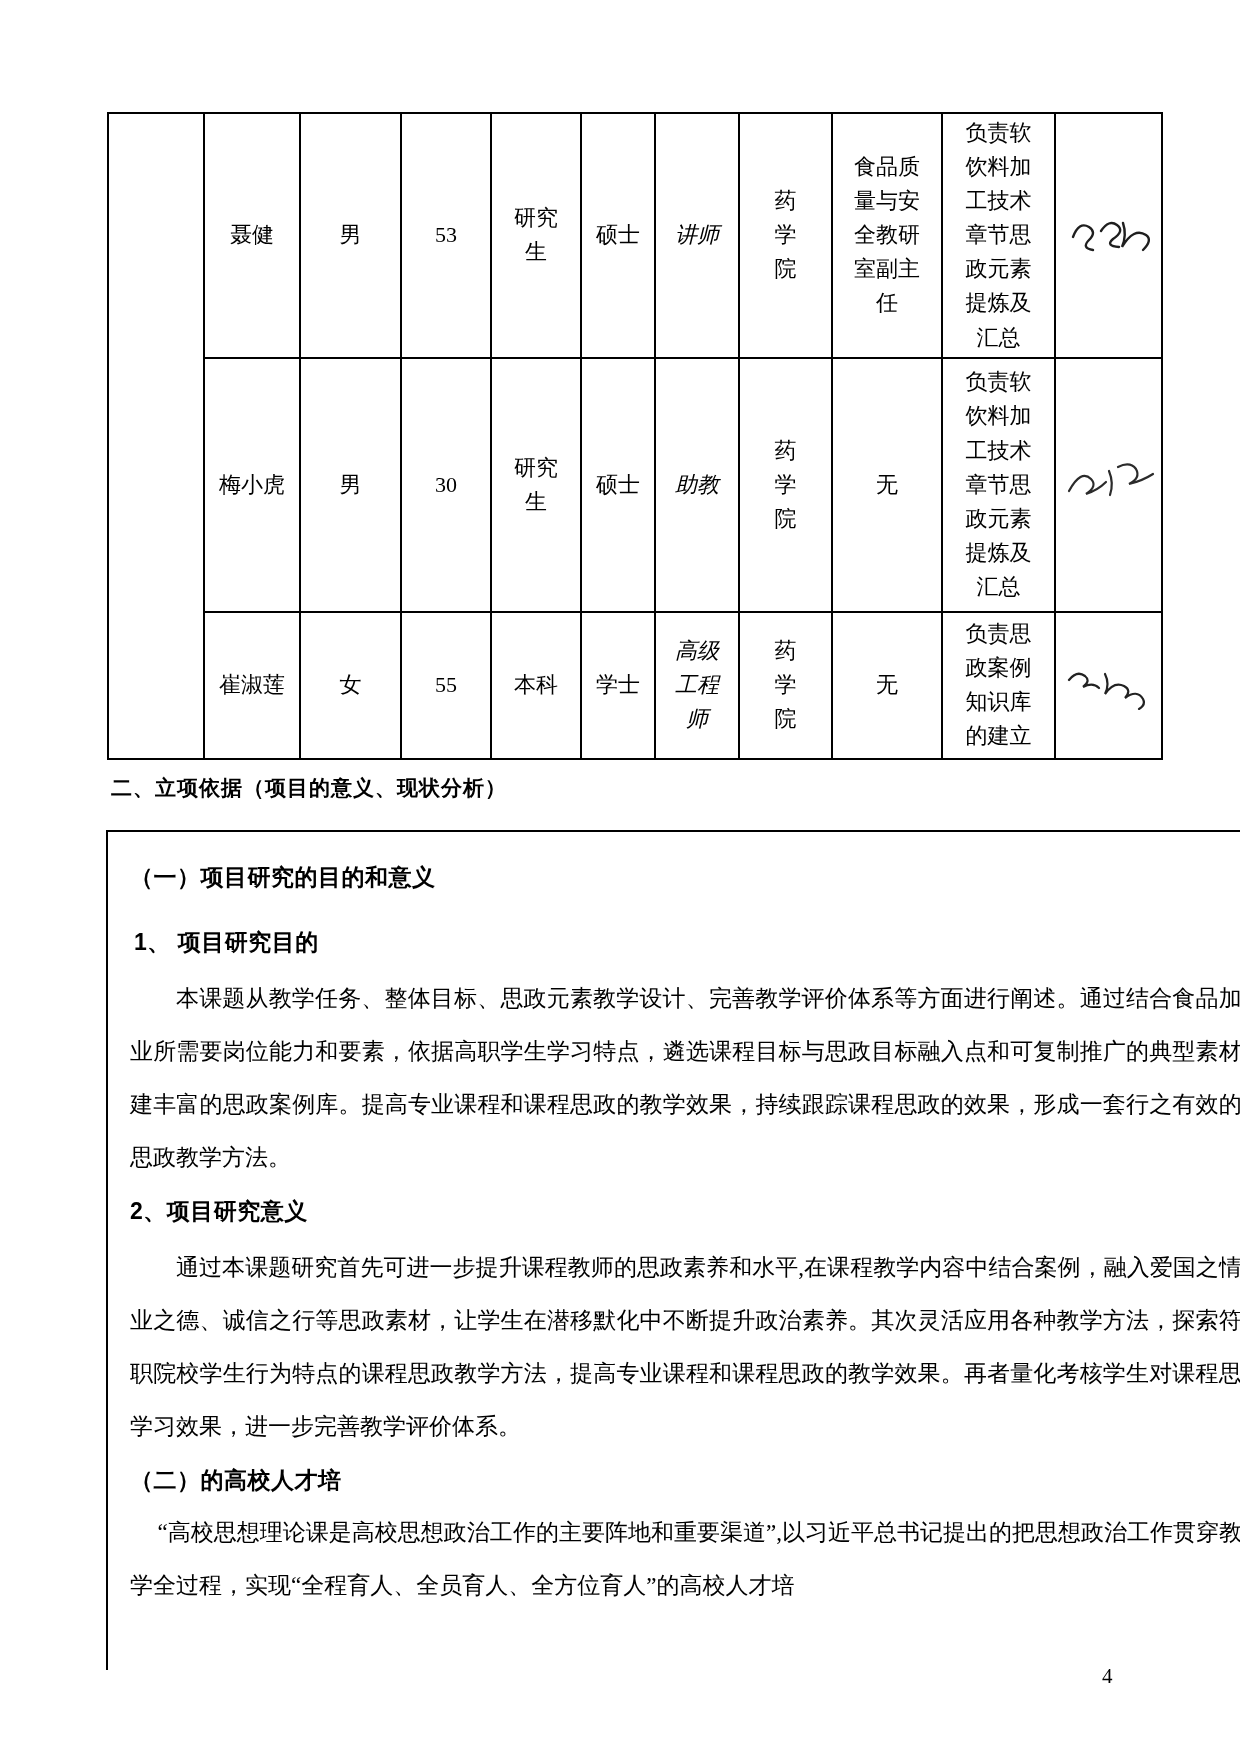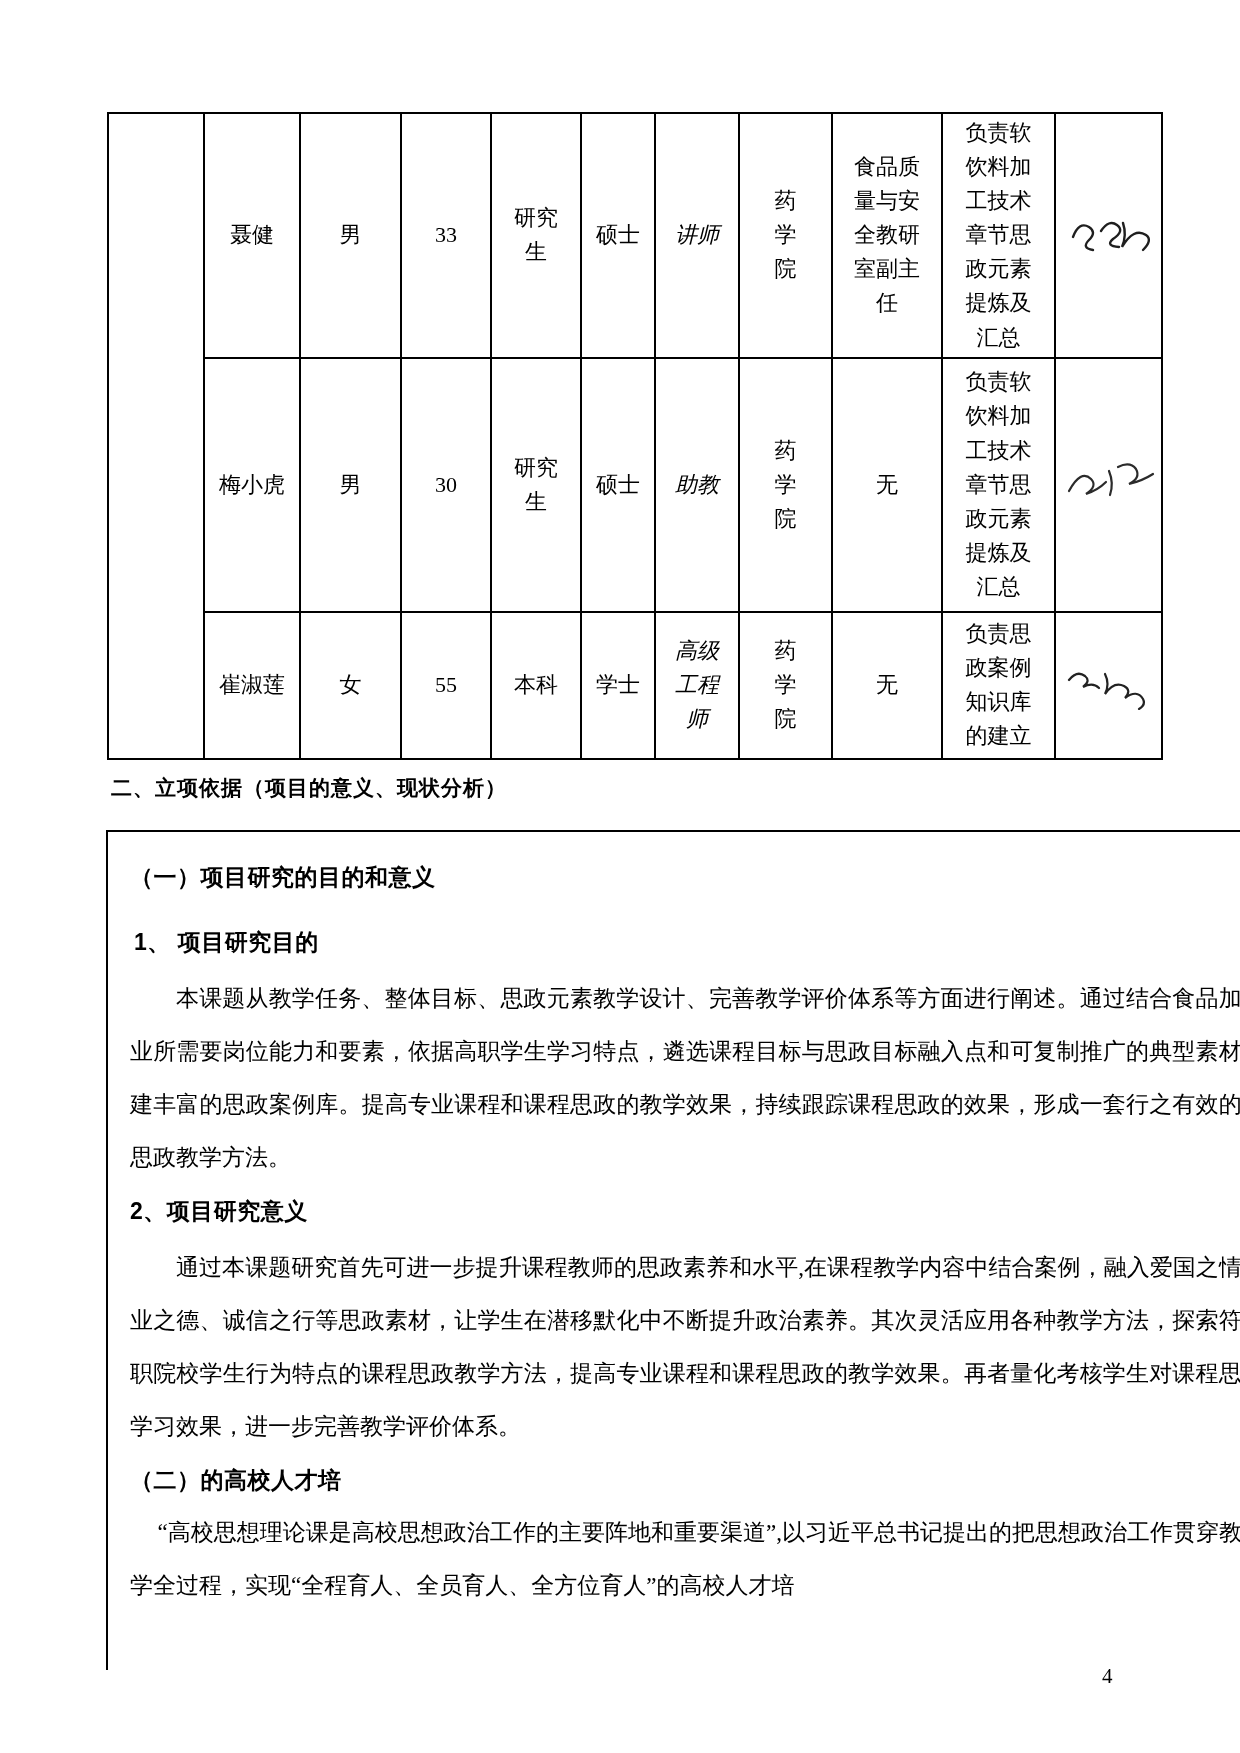--- a/index.html
+++ b/index.html
@@ -119,21 +119,21 @@
         <col style="width:93px">
         <col style="width:110px">
       <col style="width:113px">
         <col style="width:107px">
     </colgroup>
     <tbody>
       <tr class="r0">
         <td rowspan="3"></td>
         <td class="c-name">聂健</td>
         <td>男</td>
-        <td>33</td>
+        <td>53</td>
         <td class="c-edu">研究生</td>
         <td>硕士</td>
         <td class="c-title">讲师</td>
         <td class="c-unit">药学院</td>
         <td class="c-position">食品质量与安全教研室副主任</td>
         <td class="c-duty">负责软饮料加工技术章节思政元素提炼及汇总</td>
         <td class="c-sign">
           <svg class="sig" width="92" height="52" viewBox="0 0 92 52">
             <path d="M10 28 q6 -16 16 -10 q8 5 0 13 q-8 8 4 10 M38 22 q8 -12 16 -6 t-4 14 q-8 7 6 8 M60 14 q4 12 -1 24 q12 -20 24 -12 q7 5 -3 15" stroke="#1f1f1f" fill="none" stroke-width="2.4" stroke-linecap="round"></path>
           </svg>

